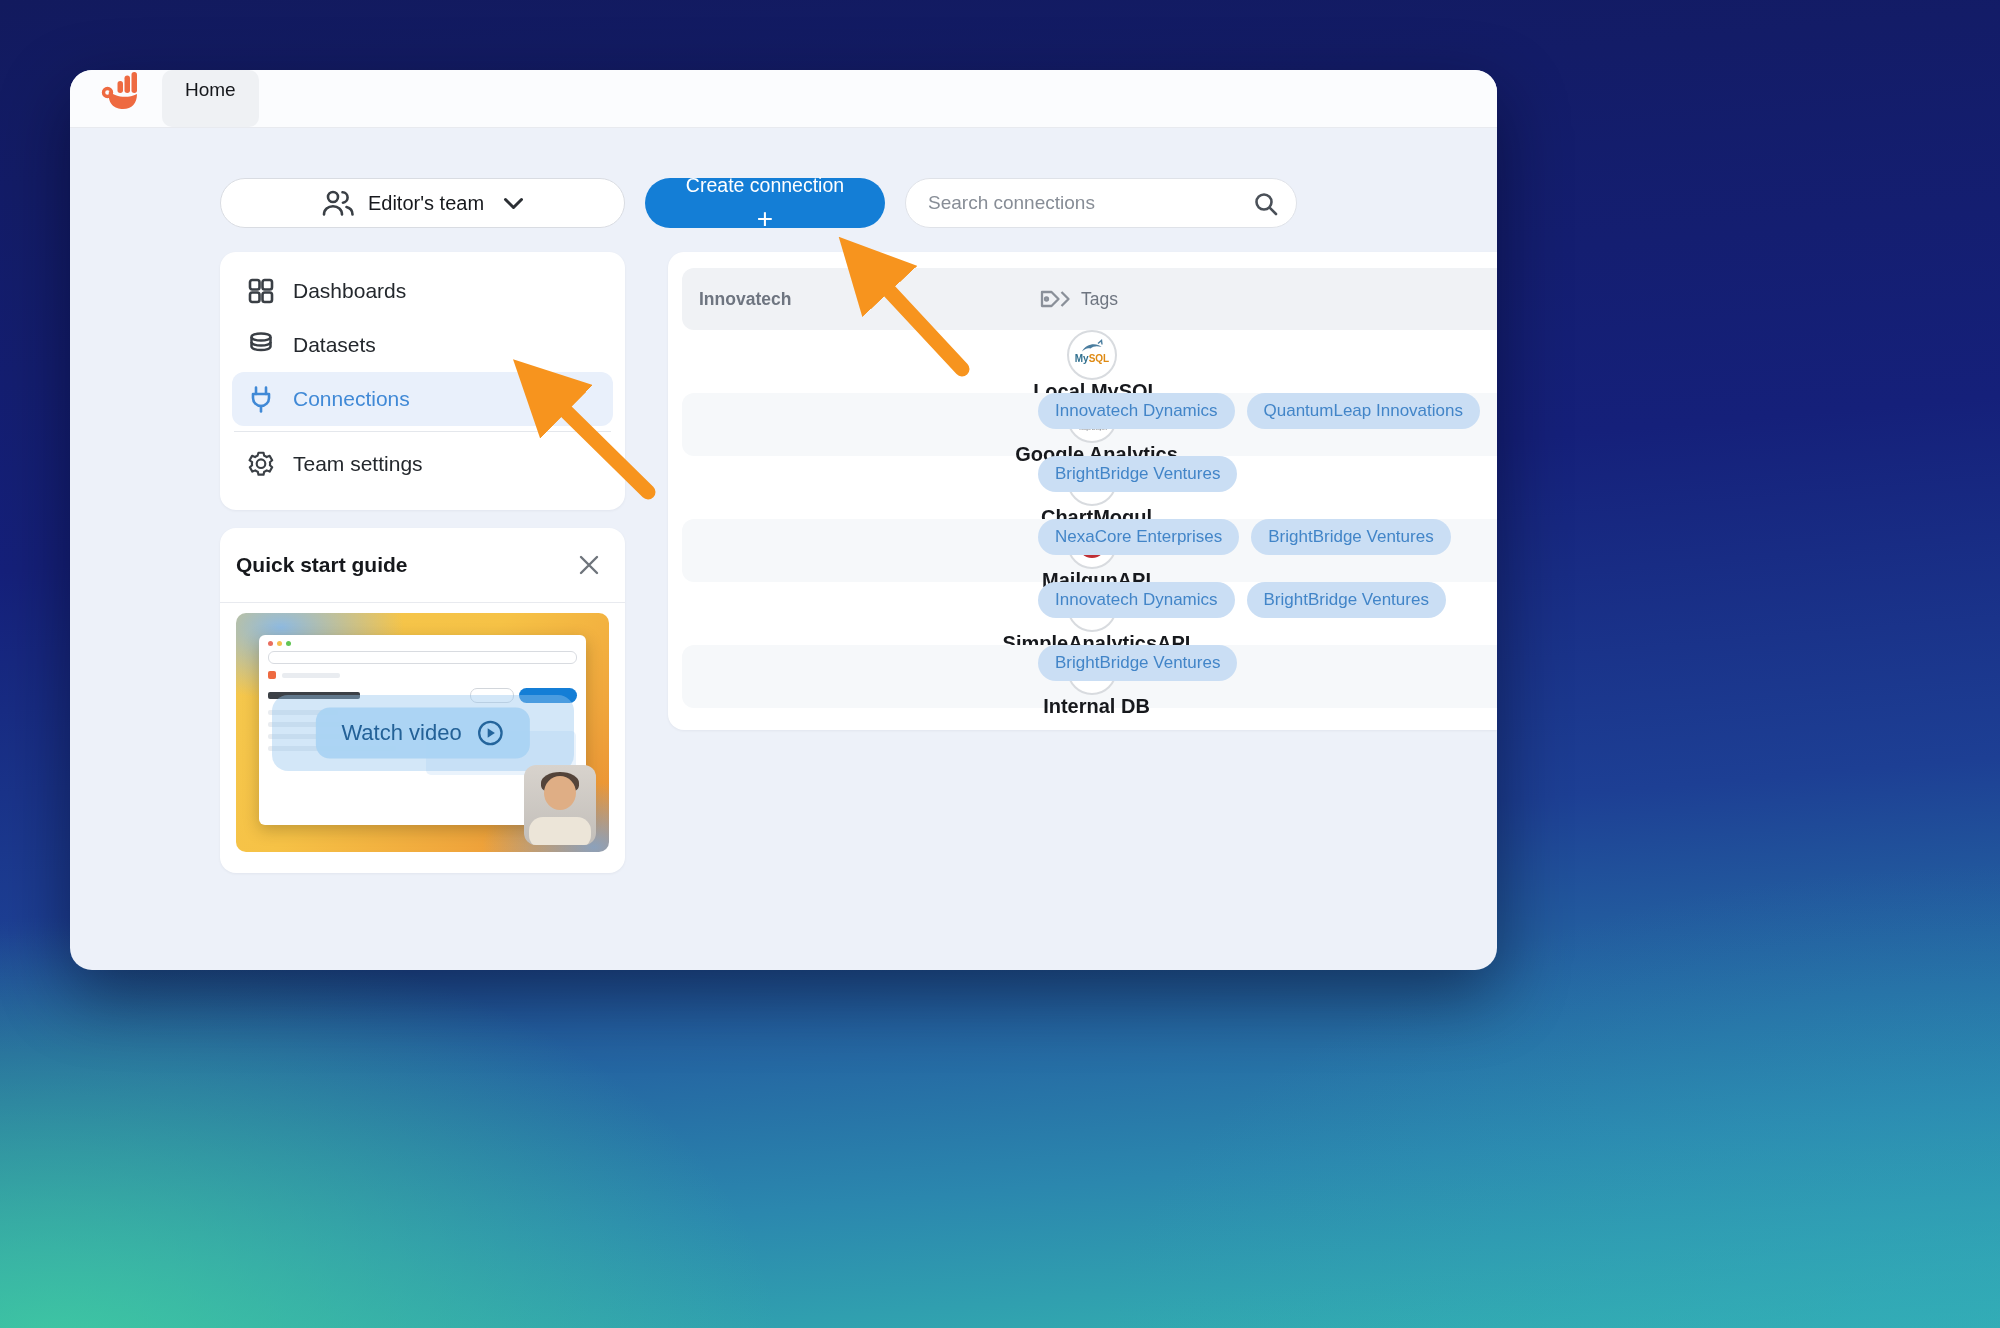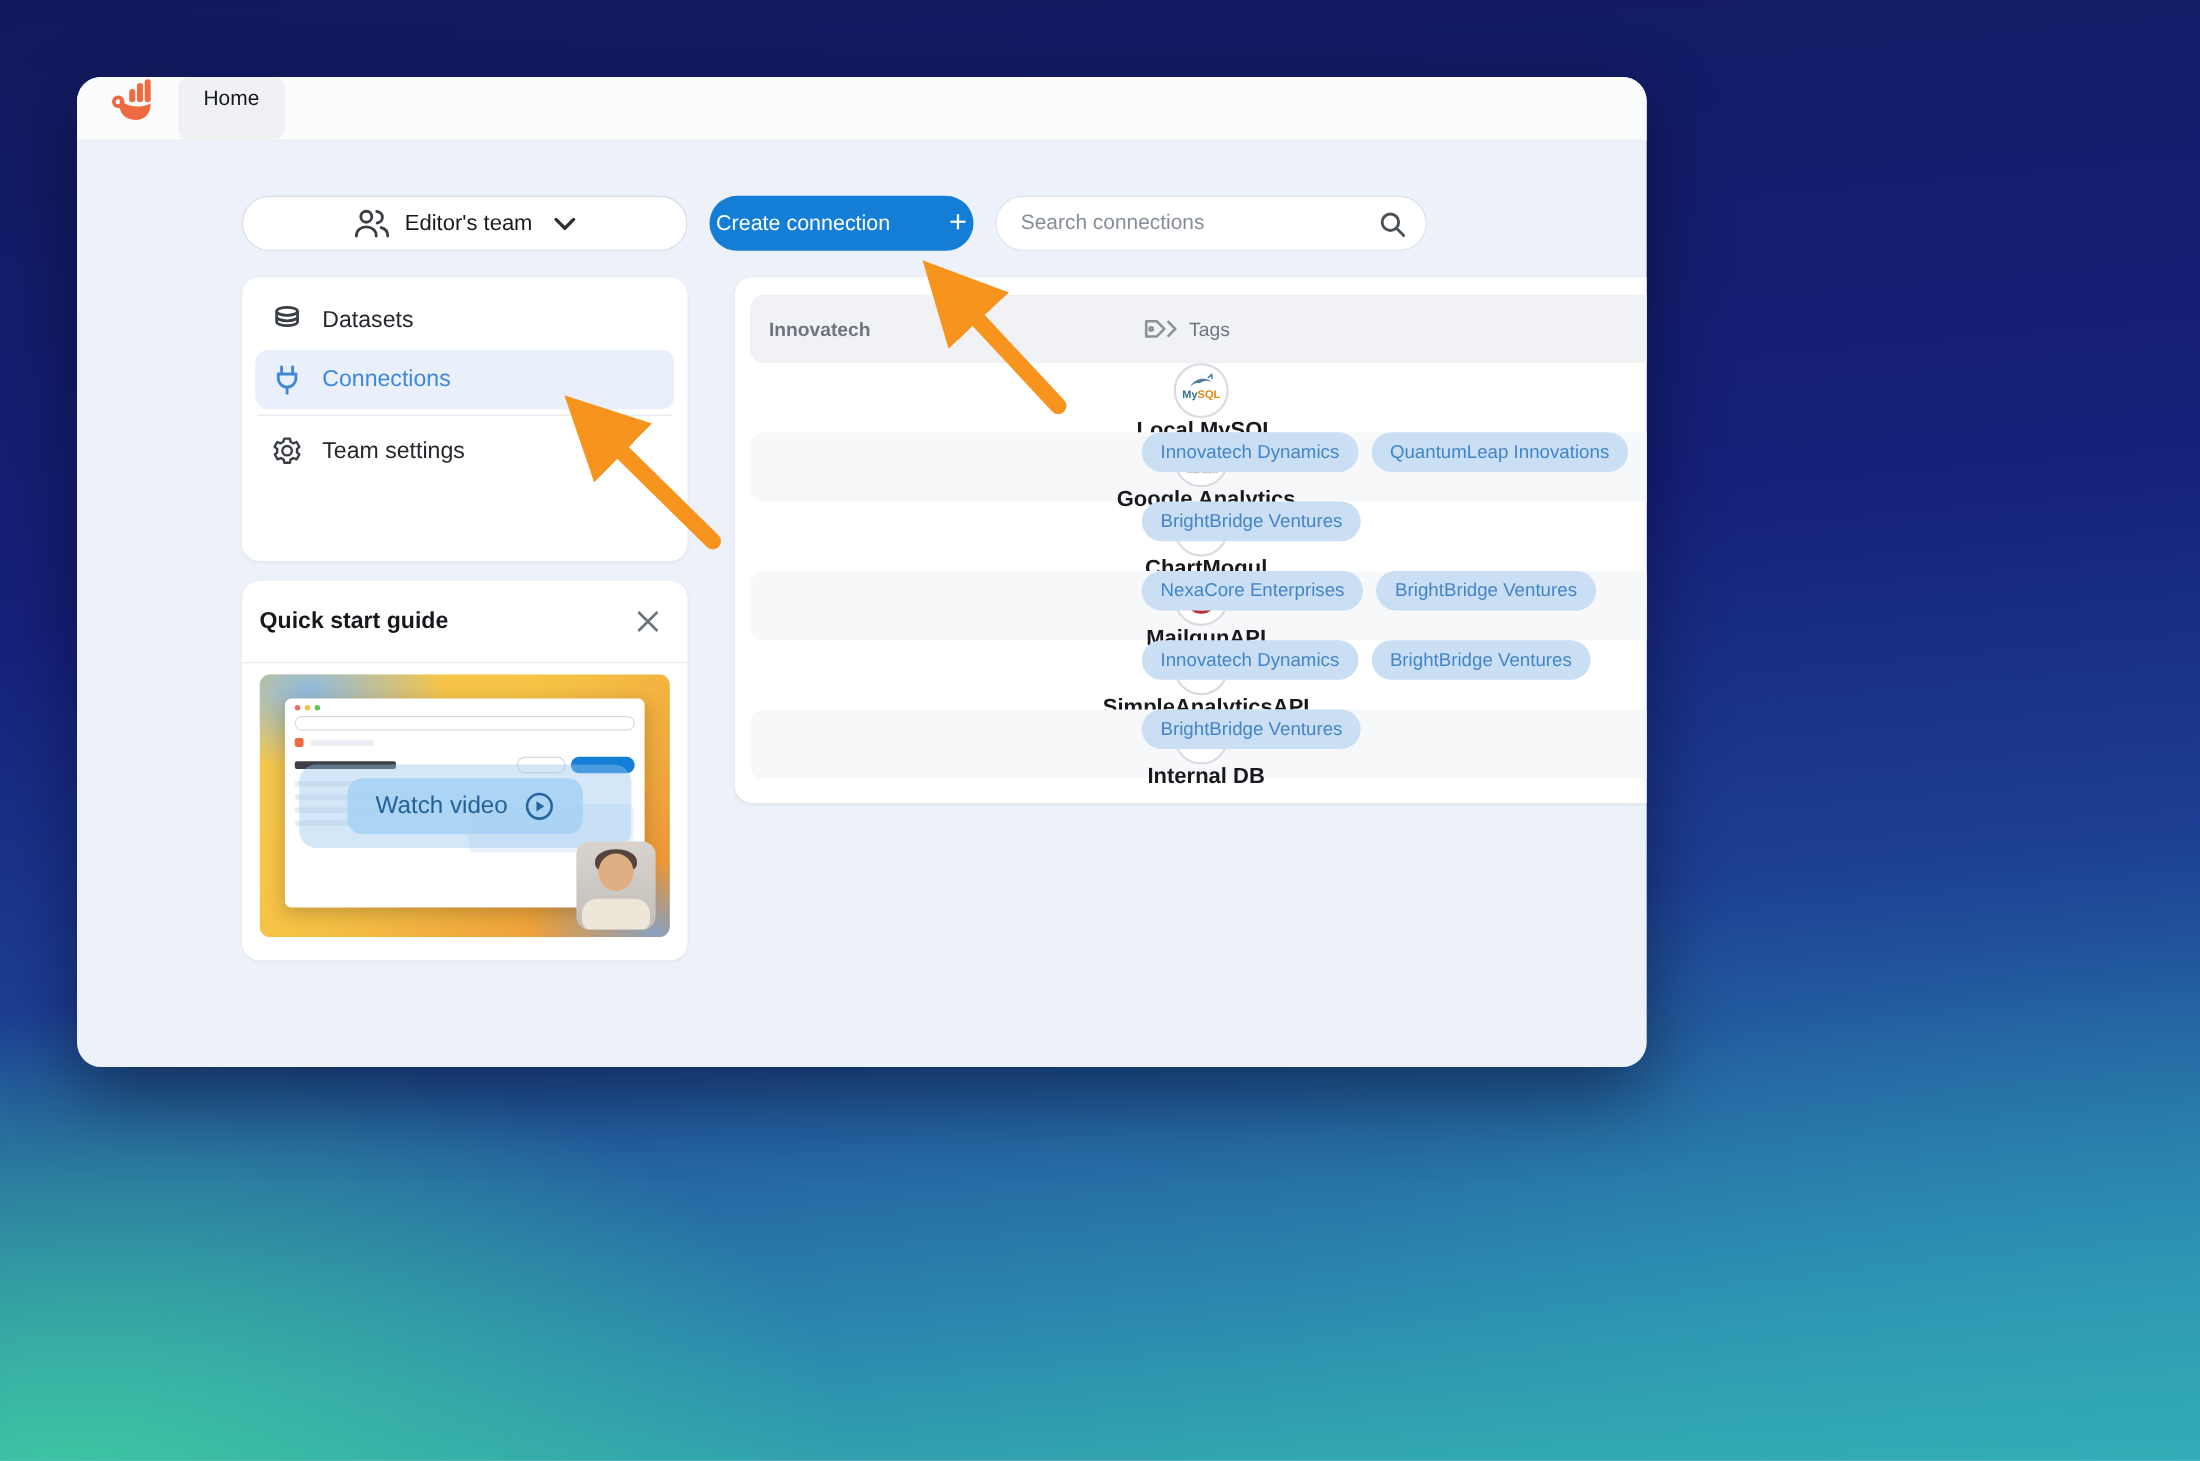--- a/index.html
+++ b/index.html
@@ -17,22 +17,22 @@
     border-bottom:1px solid #e8eaef;display:flex;padding-left:30px;box-sizing:border-box;}
   .logo{width:44px;height:44px;display:flex;align-items:center;}
   .home-tab{margin-left:18px;background:#eff1f4;border-radius:10px;padding:9px 23px;font-size:19px;color:#15171b;}
   .content{position:absolute;top:58px;left:0;right:0;bottom:0;}
 
   
   .team-selector{position:absolute;left:150px;top:50px;width:405px;height:50px;background:#fff;
     border:1px solid #d9dce2;border-radius:26px;display:flex;align-items:center;justify-content:center;
     gap:13px;font-size:20px;color:#17191d;box-sizing:border-box;cursor:pointer;}
   .create-btn{position:absolute;left:575px;top:50px;width:240px;height:50px;background:var(--accent_blue,#147ED6);
-    border:none;border-radius:26px;color:#fff;font-size:19.5px;display:flex;align-items:center;justify-content:space-between;gap:11px;cursor:pointer;
-    font-family:"Liberation Sans",sans-serif;}
+    border:none;border-radius:26px;color:#fff;font-size:19.5px;display:flex;align-items:center;justify-content:center;gap:11px;cursor:pointer;
+    font-family:"Liberation Sans",sans-serif;flex-direction:column;}
   .create-btn .plus{font-size:28px;line-height:1;font-weight:400;margin-top:-3px;}
   .search-wrap{position:absolute;left:835px;top:50px;width:392px;height:50px;background:#fff;
     border:1px solid #dfe2e8;border-radius:26px;box-sizing:border-box;}
   .search-wrap input{position:absolute;left:0;top:0;width:100%;height:100%;border:none;outline:none;background:transparent;
     border-radius:26px;padding:0 56px 0 22px;font-size:19px;color:#2a2e33;box-sizing:border-box;font-family:"Liberation Sans",sans-serif;}
   .search-wrap input::placeholder{color:#878d96;}
   .search-ico{position:absolute;right:17px;top:12px;}
 
   
   .sidebar{position:absolute;left:150px;top:124px;width:405px;height:258px;background:#fff;border-radius:16px;
@@ -147,20 +147,31 @@
           <circle cx="11" cy="11" r="7.5"></circle>
           <path d="M16.6 16.6L23 23"></path>
         </svg>
       </span>
     </div>
 
     <div class="sidebar">
       <div>
           <div class="side-item">
             <span class="s-ico">
+              <svg width="30" height="30" viewBox="0 0 30 30" fill="none" stroke="#3a3f45" stroke-width="2.6">
+                <rect x="4" y="4" width="9.5" height="9.5" rx="2.2"></rect>
+                <rect x="16.5" y="4" width="9.5" height="9.5" rx="2.2"></rect>
+                <rect x="4" y="16.5" width="9.5" height="9.5" rx="2.2"></rect>
+                <rect x="16.5" y="16.5" width="9.5" height="9.5" rx="2.2"></rect>
+              </svg>
+            </span>
+            <span>Dashboards</span>
+          </div>
+          <div class="side-item">
+            <span class="s-ico">
               <svg width="30" height="30" viewBox="0 0 30 30" fill="none" stroke="#3a3f45" stroke-width="2.5">
                 <ellipse cx="15" cy="7" rx="9.5" ry="3.6"></ellipse>
                 <path d="M5.5 7v9.5c0 2 4.3 3.6 9.5 3.6s9.5-1.6 9.5-3.6V7"></path>
                 <path d="M5.5 12c0 2 4.3 3.6 9.5 3.6s9.5-1.6 9.5-3.6"></path>
               </svg>
             </span>
             <span>Datasets</span>
           </div>
           <div class="side-item active">
             <span class="s-ico">

